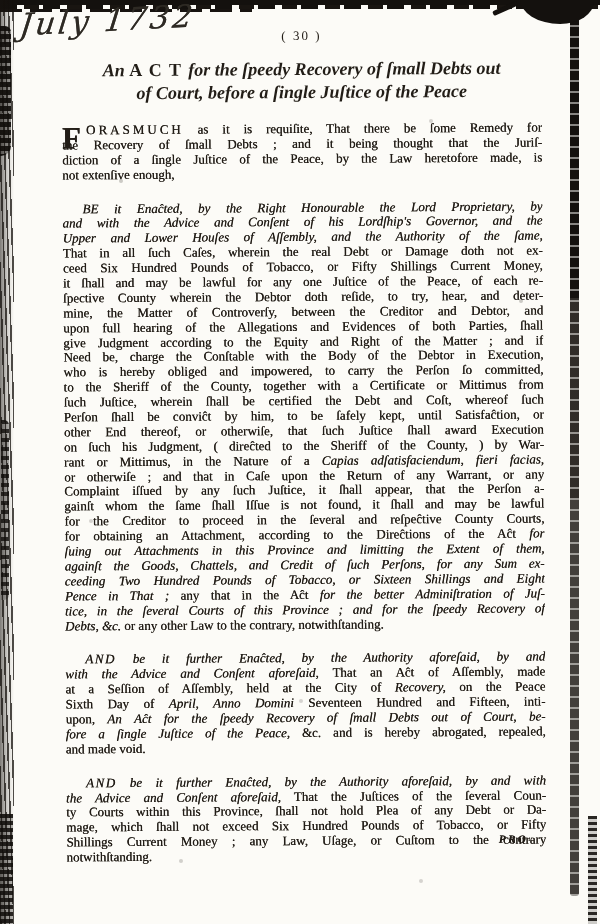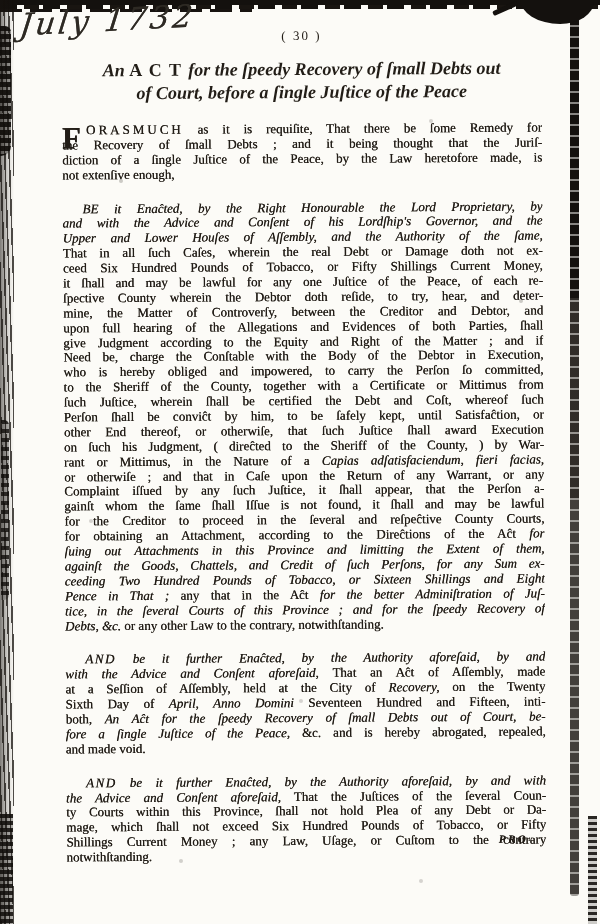--- a/index.html
+++ b/index.html
@@ -120,23 +120,23 @@
           <div class="line"><span class="it">ſuing out Attachments in this Province and limitting the Extent of them,</span></div>
           <div class="line"><span class="it">againſt the Goods, Chattels, and Credit of ſuch Perſons, for any Sum ex-</span></div>
           <div class="line"><span class="it">ceeding Two Hundred Pounds of Tobacco, or Sixteen Shillings and Eight</span></div>
           <div class="line"><span class="it">Pence in That ;</span><span> any that in the Aĉt </span><span class="it">for the better Adminiſtration of Juſ-</span></div>
           <div class="line"><span class="it">tice, in the ſeveral Courts of this Province ; and for the ſpeedy Recovery of</span></div>
           <div class="line end"><span class="it">Debts, &amp;c.</span><span> or any other Law to the contrary, notwithſtanding.</span></div>
         </div>
         <div class="para indent">
           <div class="line"><span class="it sp2">AND</span><span class="it"> be it further Enaĉted, by the Authority aforeſaid, by and</span></div>
           <div class="line"><span class="it">with the Advice and Conſent aforeſaid,</span><span> That an Aĉt of Aſſembly, made</span></div>
-          <div class="line"><span>at a Seſſion of Aſſembly, held at the City of </span><span class="it">Recovery,</span><span> on the Twenty</span></div>
+          <div class="line"><span>at a Seſſion of Aſſembly, held at the City of </span><span class="it">Recovery,</span><span> on the Peace</span></div>
           <div class="line"><span>Sixth Day of </span><span class="it">April, Anno Domini</span><span> Seventeen Hundred and Fifteen, inti-</span></div>
-          <div class="line"><span>both, </span><span class="it">An Aĉt for the ſpeedy Recovery of ſmall Debts out of Court, be-</span></div>
+          <div class="line"><span>upon, </span><span class="it">An Aĉt for the ſpeedy Recovery of ſmall Debts out of Court, be-</span></div>
           <div class="line"><span class="it">fore a ſingle Juſtice of the Peace,</span><span> &amp;c. and is hereby abrogated, repealed,</span></div>
           <div class="line end"><span>and made void.</span></div>
         </div>
         <div class="para indent">
           <div class="line"><span class="it sp2">AND</span><span class="it"> be it further Enaĉted, by the Authority aforeſaid, by and with</span></div>
           <div class="line"><span class="it">the Advice and Conſent aforeſaid,</span><span> That the Juſtices of the ſeveral Coun-</span></div>
           <div class="line"><span>ty Courts within this Province, ſhall not hold Plea of any Debt or Da-</span></div>
           <div class="line"><span>mage, which ſhall not exceed Six Hundred Pounds of Tobacco, or Fifty</span></div>
           <div class="line"><span>Shillings Current Money ; any Law, Uſage, or Cuſtom to the contrary</span></div>
           <div class="line end"><span>notwithſtanding.</span></div>

